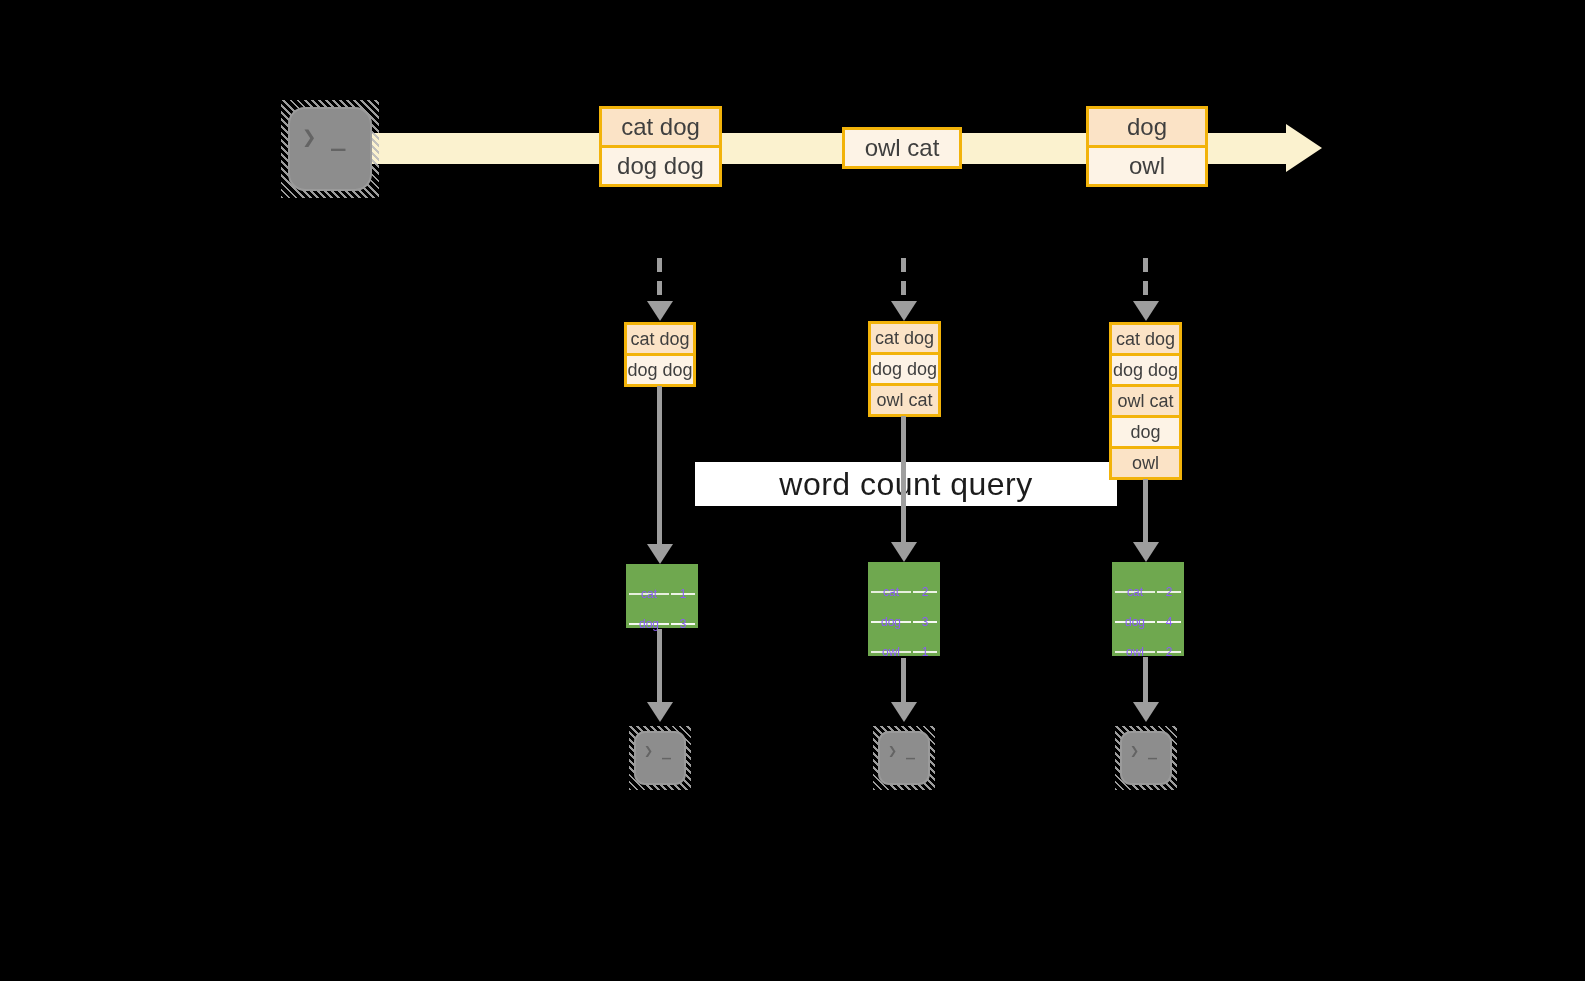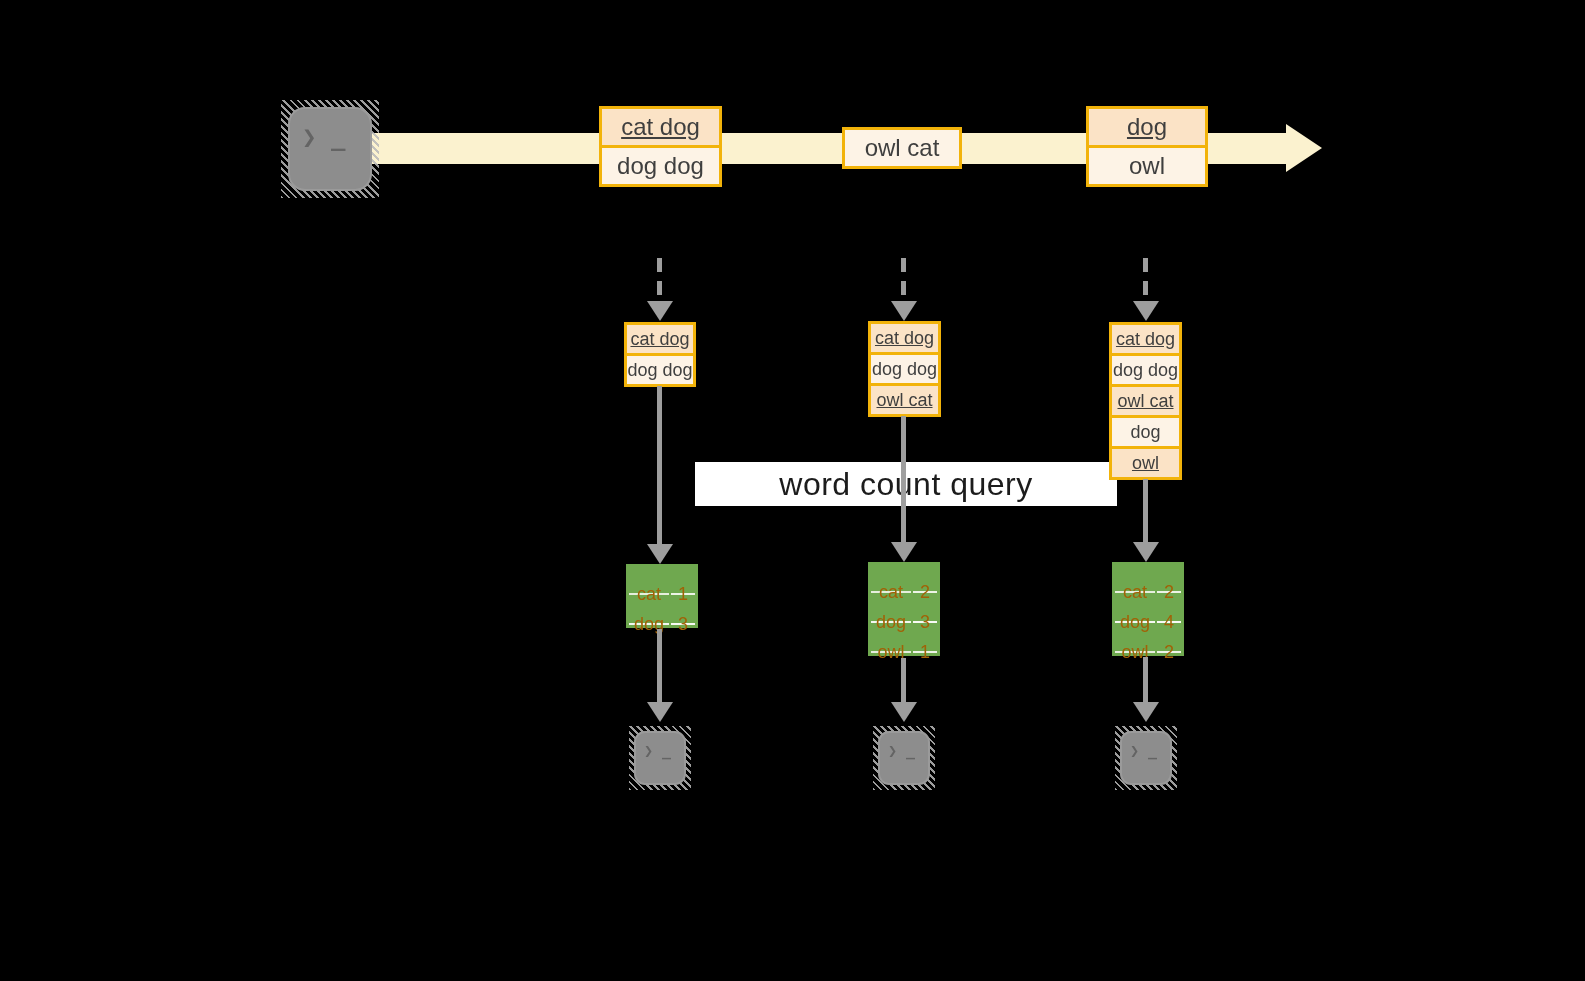--- a/index.html
+++ b/index.html
@@ -20,21 +20,21 @@
   
   .evbox{display:flex;flex-direction:column;z-index:3;}
   .orow{
     box-sizing:border-box;border:3px solid #f2b30a;
     display:flex;align-items:center;justify-content:center;
     color:#3f3f3f;
   }
   .orow + .orow{margin-top:-3px;}
   .orow.big{height:42px;font-size:24px;}
   .orow.small{height:34px;font-size:18px;}
-  .fill-a{background:#fbe3c6;text-decoration:underline;}
+  .fill-a{background:#fbe3c6;}
   .fill-b{background:#fdf3e6;}
 
   
   .vline{width:5px;background:#9e9e9e;z-index:6;}
   .vdash{
     width:5px;z-index:6;
     background:repeating-linear-gradient(to bottom,#9e9e9e 0 14px,transparent 14px 23px);
   }
   .head-down{
     width:0;height:0;z-index:6;
@@ -47,21 +47,21 @@
     background:#ffffff;color:#1c1c1c;z-index:4;
     display:flex;align-items:center;justify-content:center;
     font-size:32px;letter-spacing:.5px;
   }
 
   
   .wctable{
     display:grid;grid-template-columns:40px 24px;grid-auto-rows:28px;
     gap:2px;background:#6fa84f;border:3px solid #6fa84f;z-index:5;
   }
-  .cell{display:flex;align-items:center;justify-content:center;font-size:18px;color:#a16207;margin-top:26px;}
+  .cell{display:flex;align-items:center;justify-content:center;font-size:12px;color:#8b5cf6;margin-top:26px;}
   .g-a{background:#e6eedd;}
   .g-a2{background:#edf3e6;}
   .g-b{background:#f4f8f1;}
   .g-b2{background:#f8faf5;}
 
   
   .term{
     z-index:3;
     background:repeating-linear-gradient(45deg,rgba(185,185,185,.85) 0 2px,rgba(0,0,0,0) 2px 5px);
   }

